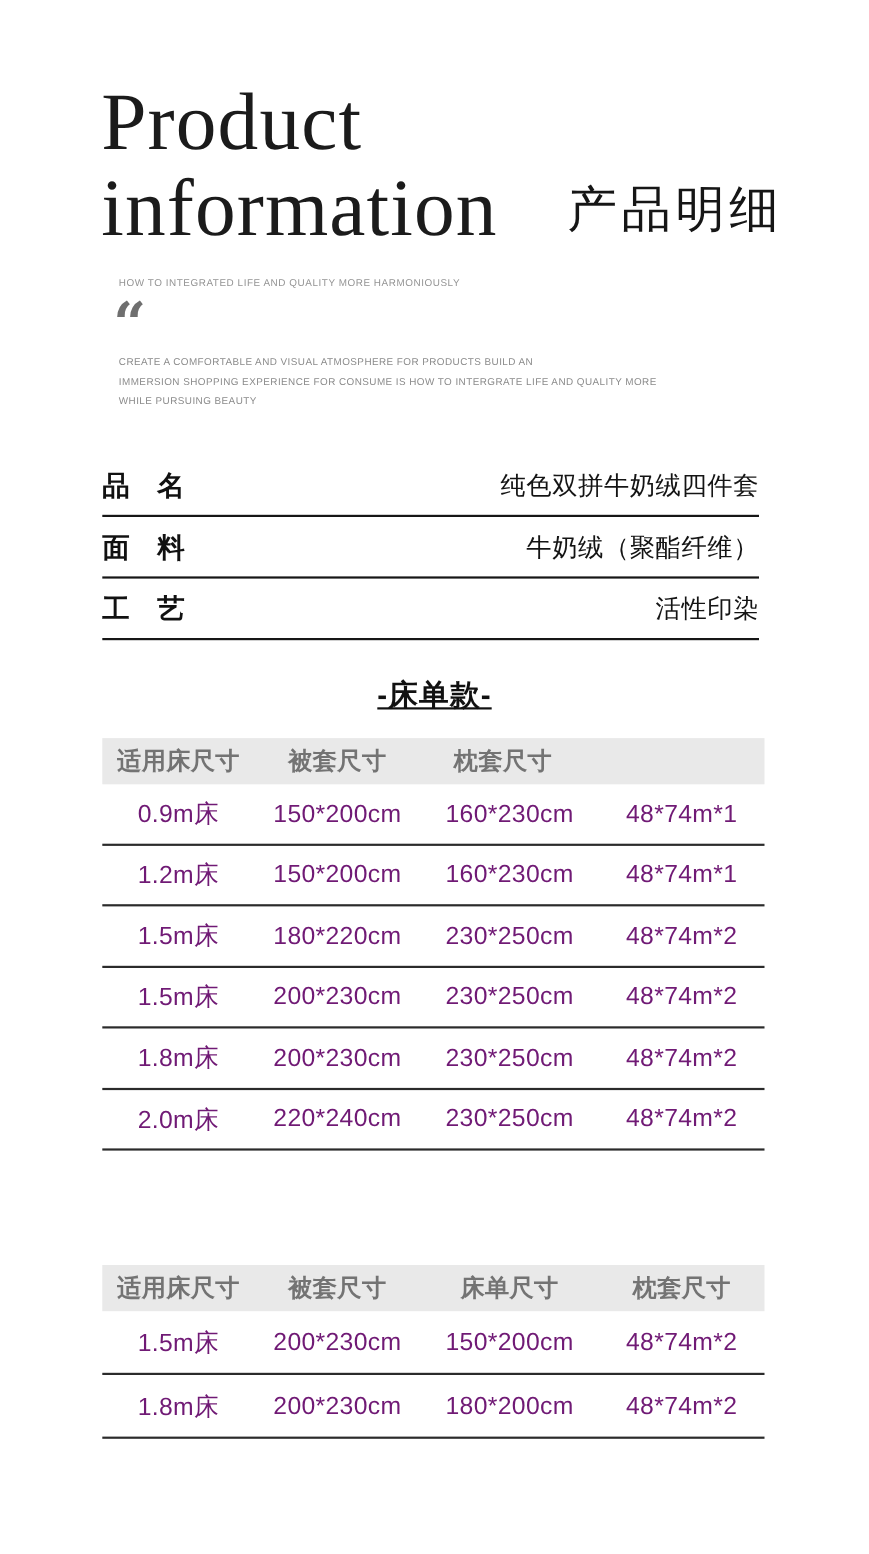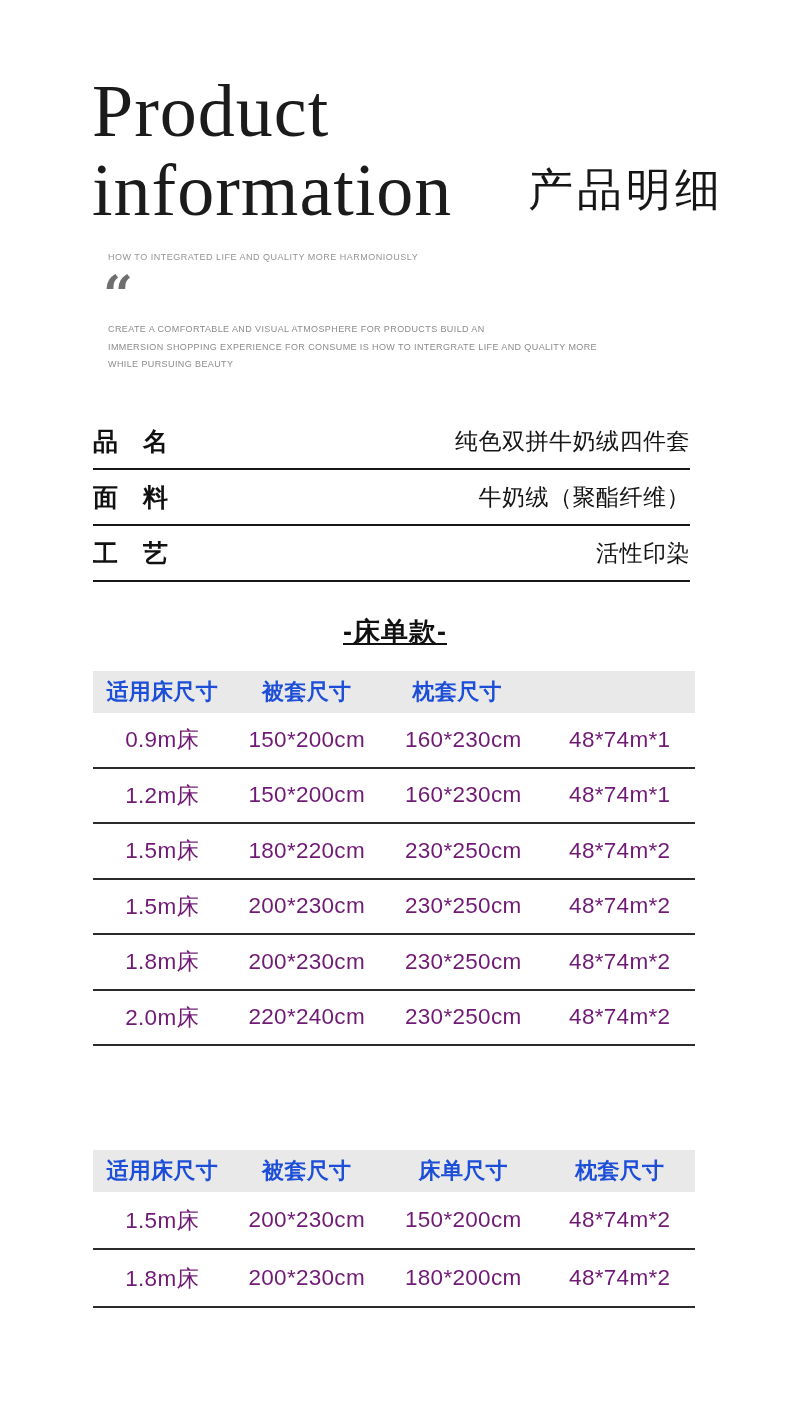--- a/index.html
+++ b/index.html
@@ -7,21 +7,21 @@
     position:relative; width:790px; height:1413px; background:#ffffff;
     font-family:"Liberation Sans", sans-serif; overflow:hidden; margin:0 auto;
   }
   
   .title {
     position:absolute; left:92px; top:72px;
     font-family:"Liberation Serif", serif; font-weight:400;
     font-size:74px; line-height:79px; color:#1b1b1b; letter-spacing:1px;
   }
   .title-cn {
-    position:absolute; left:528px; top:160px;
+    position:absolute; left:516px; top:160px;
     font-family:"Liberation Serif", serif; font-weight:400;
     font-size:45px; color:#161616; letter-spacing:4px; white-space:nowrap;
   }
   .tagline {
     position:absolute; left:108px; top:252px;
     font-size:9px; color:#949494; letter-spacing:0.5px; white-space:nowrap;
   }
   .quote-mark {
     position:absolute; left:103px; top:269px;
     font-family:"DejaVu Serif", serif; font-weight:700;
@@ -45,21 +45,21 @@
     position:absolute; left:0; width:790px; text-align:center;
     font-size:27px; font-weight:700; color:#111; letter-spacing:1px;
   }
   .section-title.t1 { top:614px;text-decoration:underline; }
   .section-title.t2 { top:1096px; }
   .size-table { position:absolute; left:93px; width:602px; }
   .size-table.t1 { top:671px; }
   .size-table.t2 { top:1150px; }
   .t-row { display:flex; align-items:center; }
   .t-head { background:#e9e9e9; height:42px; }
-  .t-head .t-cell { font-weight:600; font-size:22px; color:#1d4ed8; }
+  .t-head .t-cell { font-weight:600; font-size:22px; color:#737373; }
   .t-body { height:53.5px; border-bottom:2px solid #2b2b2b; }
   .t2 .t-body { height:56px; }
   .t-cell {
     text-align:center; font-size:22.5px; color:#701a75; letter-spacing:0.3px;
   }
 </style>
 </head>
 <body>
 
 <div class="page">

